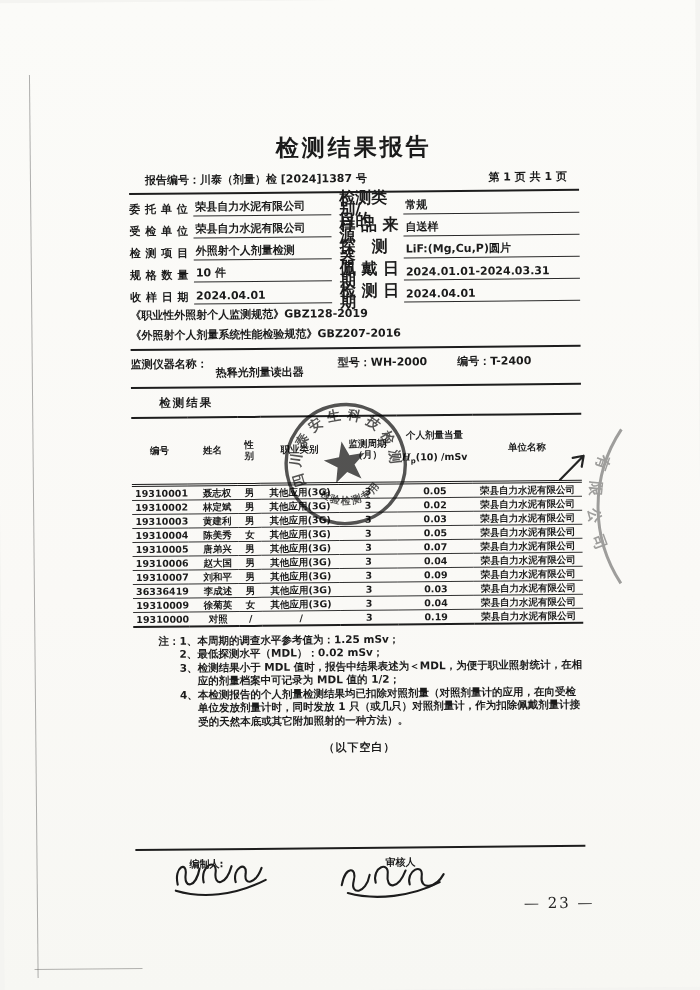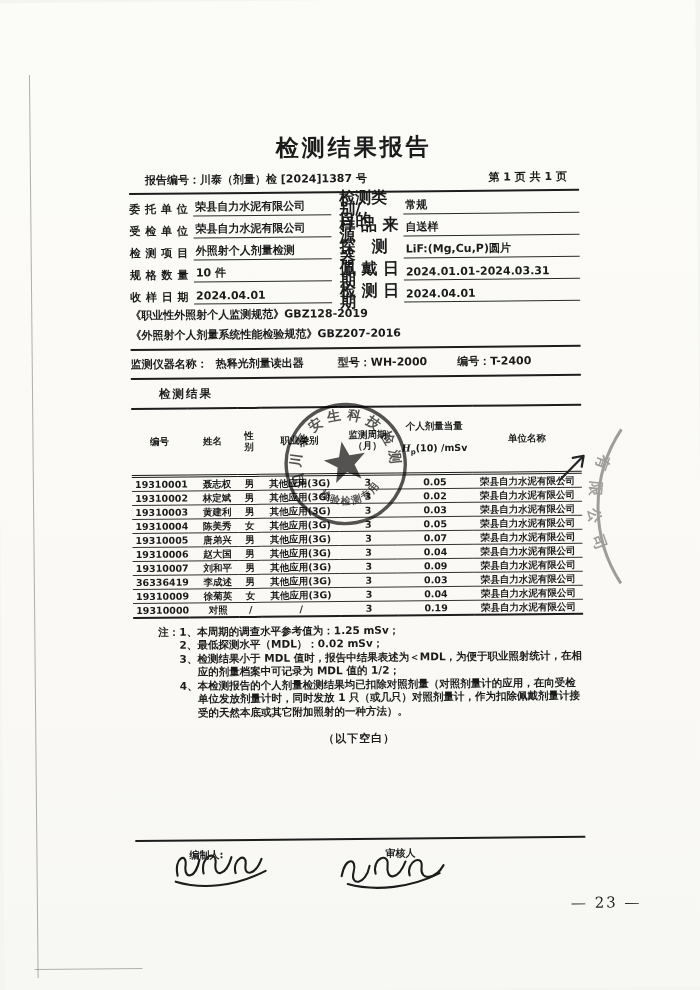--- a/index.html
+++ b/index.html
@@ -35,21 +35,21 @@
   .v2 { flex:1; }
 
   .basis { display:flex; font-size:11px; font-weight:700; padding-top:4px;
     border-bottom:2px solid #1d1d1d; }
   .basis .blabel { flex:none; width:72px; padding-top:2px; letter-spacing:.5px; }
   .basis-lines { flex:1; }
   .basis-lines > div { line-height:14px; margin-bottom:6px; }
 
   .instrument { display:flex; font-size:11px; font-weight:700; padding:6px 0 6px;
     border-bottom:2px solid #1d1d1d; }
-  .ins-name { margin-left:8px; margin-right:34px; }
+  .ins-name { margin-left:8px; margin-right:34px;margin-top:9px; }
   .ins-pair { margin-right:30px; white-space:nowrap; }
 
   .results-label { font-size:11.5px; font-weight:800; letter-spacing:2px;
     padding:7px 0 6px 28px; }
 
   table { width:100%; border-collapse:collapse; table-layout:fixed;
     font-size:9.5px; font-weight:700;
     border-top:2px solid #1d1d1d; border-bottom:2px solid #1d1d1d; }
   thead tr { border-bottom:3px double #1d1d1d; }
   th { font-weight:700; padding:2px 0 3px; line-height:11px; white-space:pre-line; vertical-align:middle; }
@@ -85,21 +85,21 @@
   .scribble { position:absolute; top:2px; }
   .scribble path { fill:none; stroke:#1c1c1c; stroke-width:2.1; stroke-linecap:round; }
 
   .stamp { position:absolute; left:283px; top:401px; width:126px; height:126px;
     mix-blend-mode:multiply; opacity:.88; transform:rotate(-10deg); }
   .edge-stamp { position:absolute; left:552px; top:428px; width:72px; height:162px;
     mix-blend-mode:multiply; opacity:.8; }
   .pen-arrow { position:absolute; left:556px; top:452px; width:34px; height:34px; }
   .pen-arrow path { fill:none; stroke:#242424; stroke-width:2.2; stroke-linecap:round; }
 
-  .page-number { position:absolute; left:567px; top:896px; font-family:"DejaVu Serif","Liberation Serif",serif;
+  .page-number { position:absolute; left:520px; top:896px; font-family:"DejaVu Serif","Liberation Serif",serif;
     font-size:15px; letter-spacing:2px; color:#222; font-weight:400; }
 </style>
 </head>
 <body>
 
 <div class="sheet">
 
   <div class="artifact-vline"></div>
   <div class="artifact-hline"></div>
 

